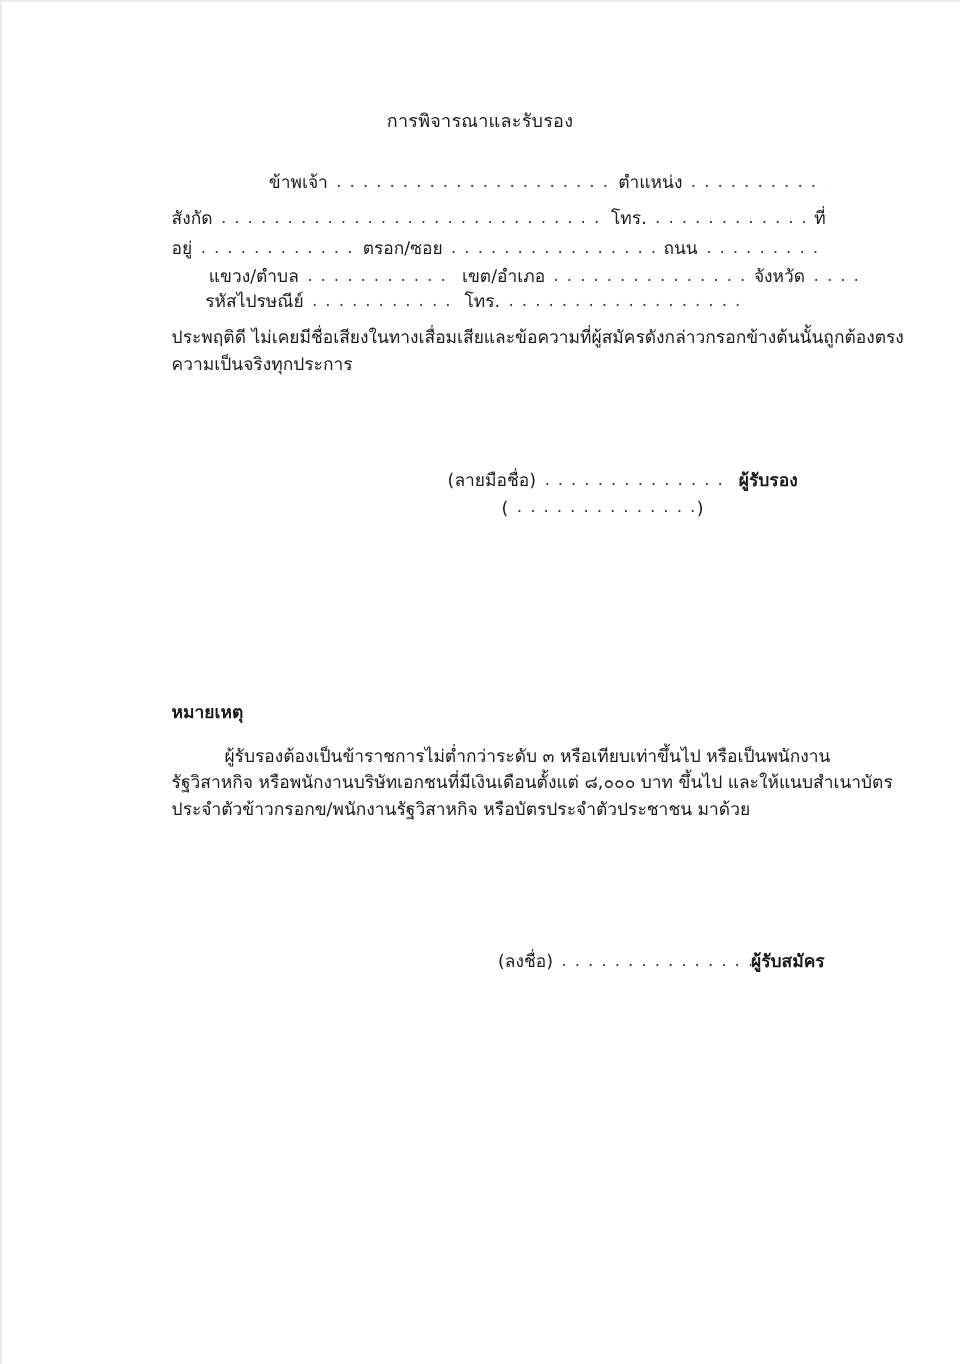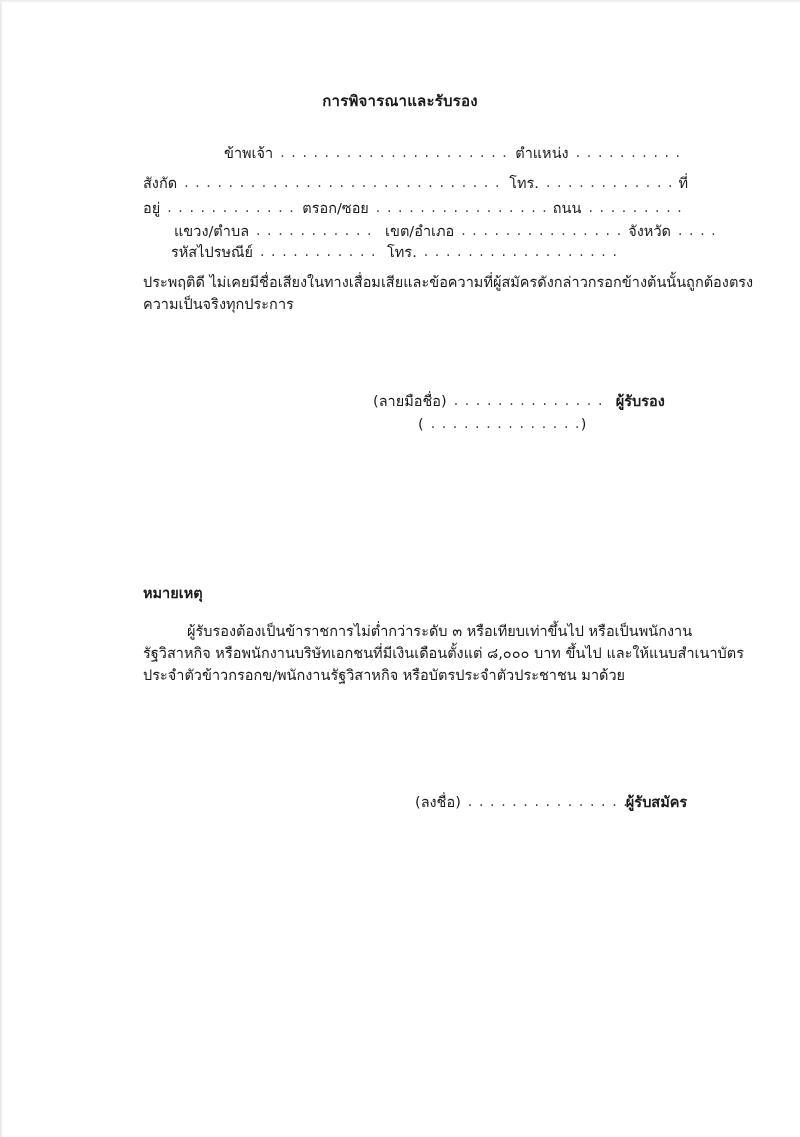--- a/index.html
+++ b/index.html
@@ -42,21 +42,21 @@
   }
 
   
   .doc-title {
     position: absolute;
     left: 0;
     top: 89px;
     width: 800px;
     text-align: center;
     font-size: 15px;
-    font-weight: bold;
+    font-weight: normal;
     letter-spacing: .2px;
   }
 
   .line {
     position: absolute;
     left: 143px;
     width: 552px;
     font-size: 14.5px;
     line-height: 22px;
     white-space: nowrap;

